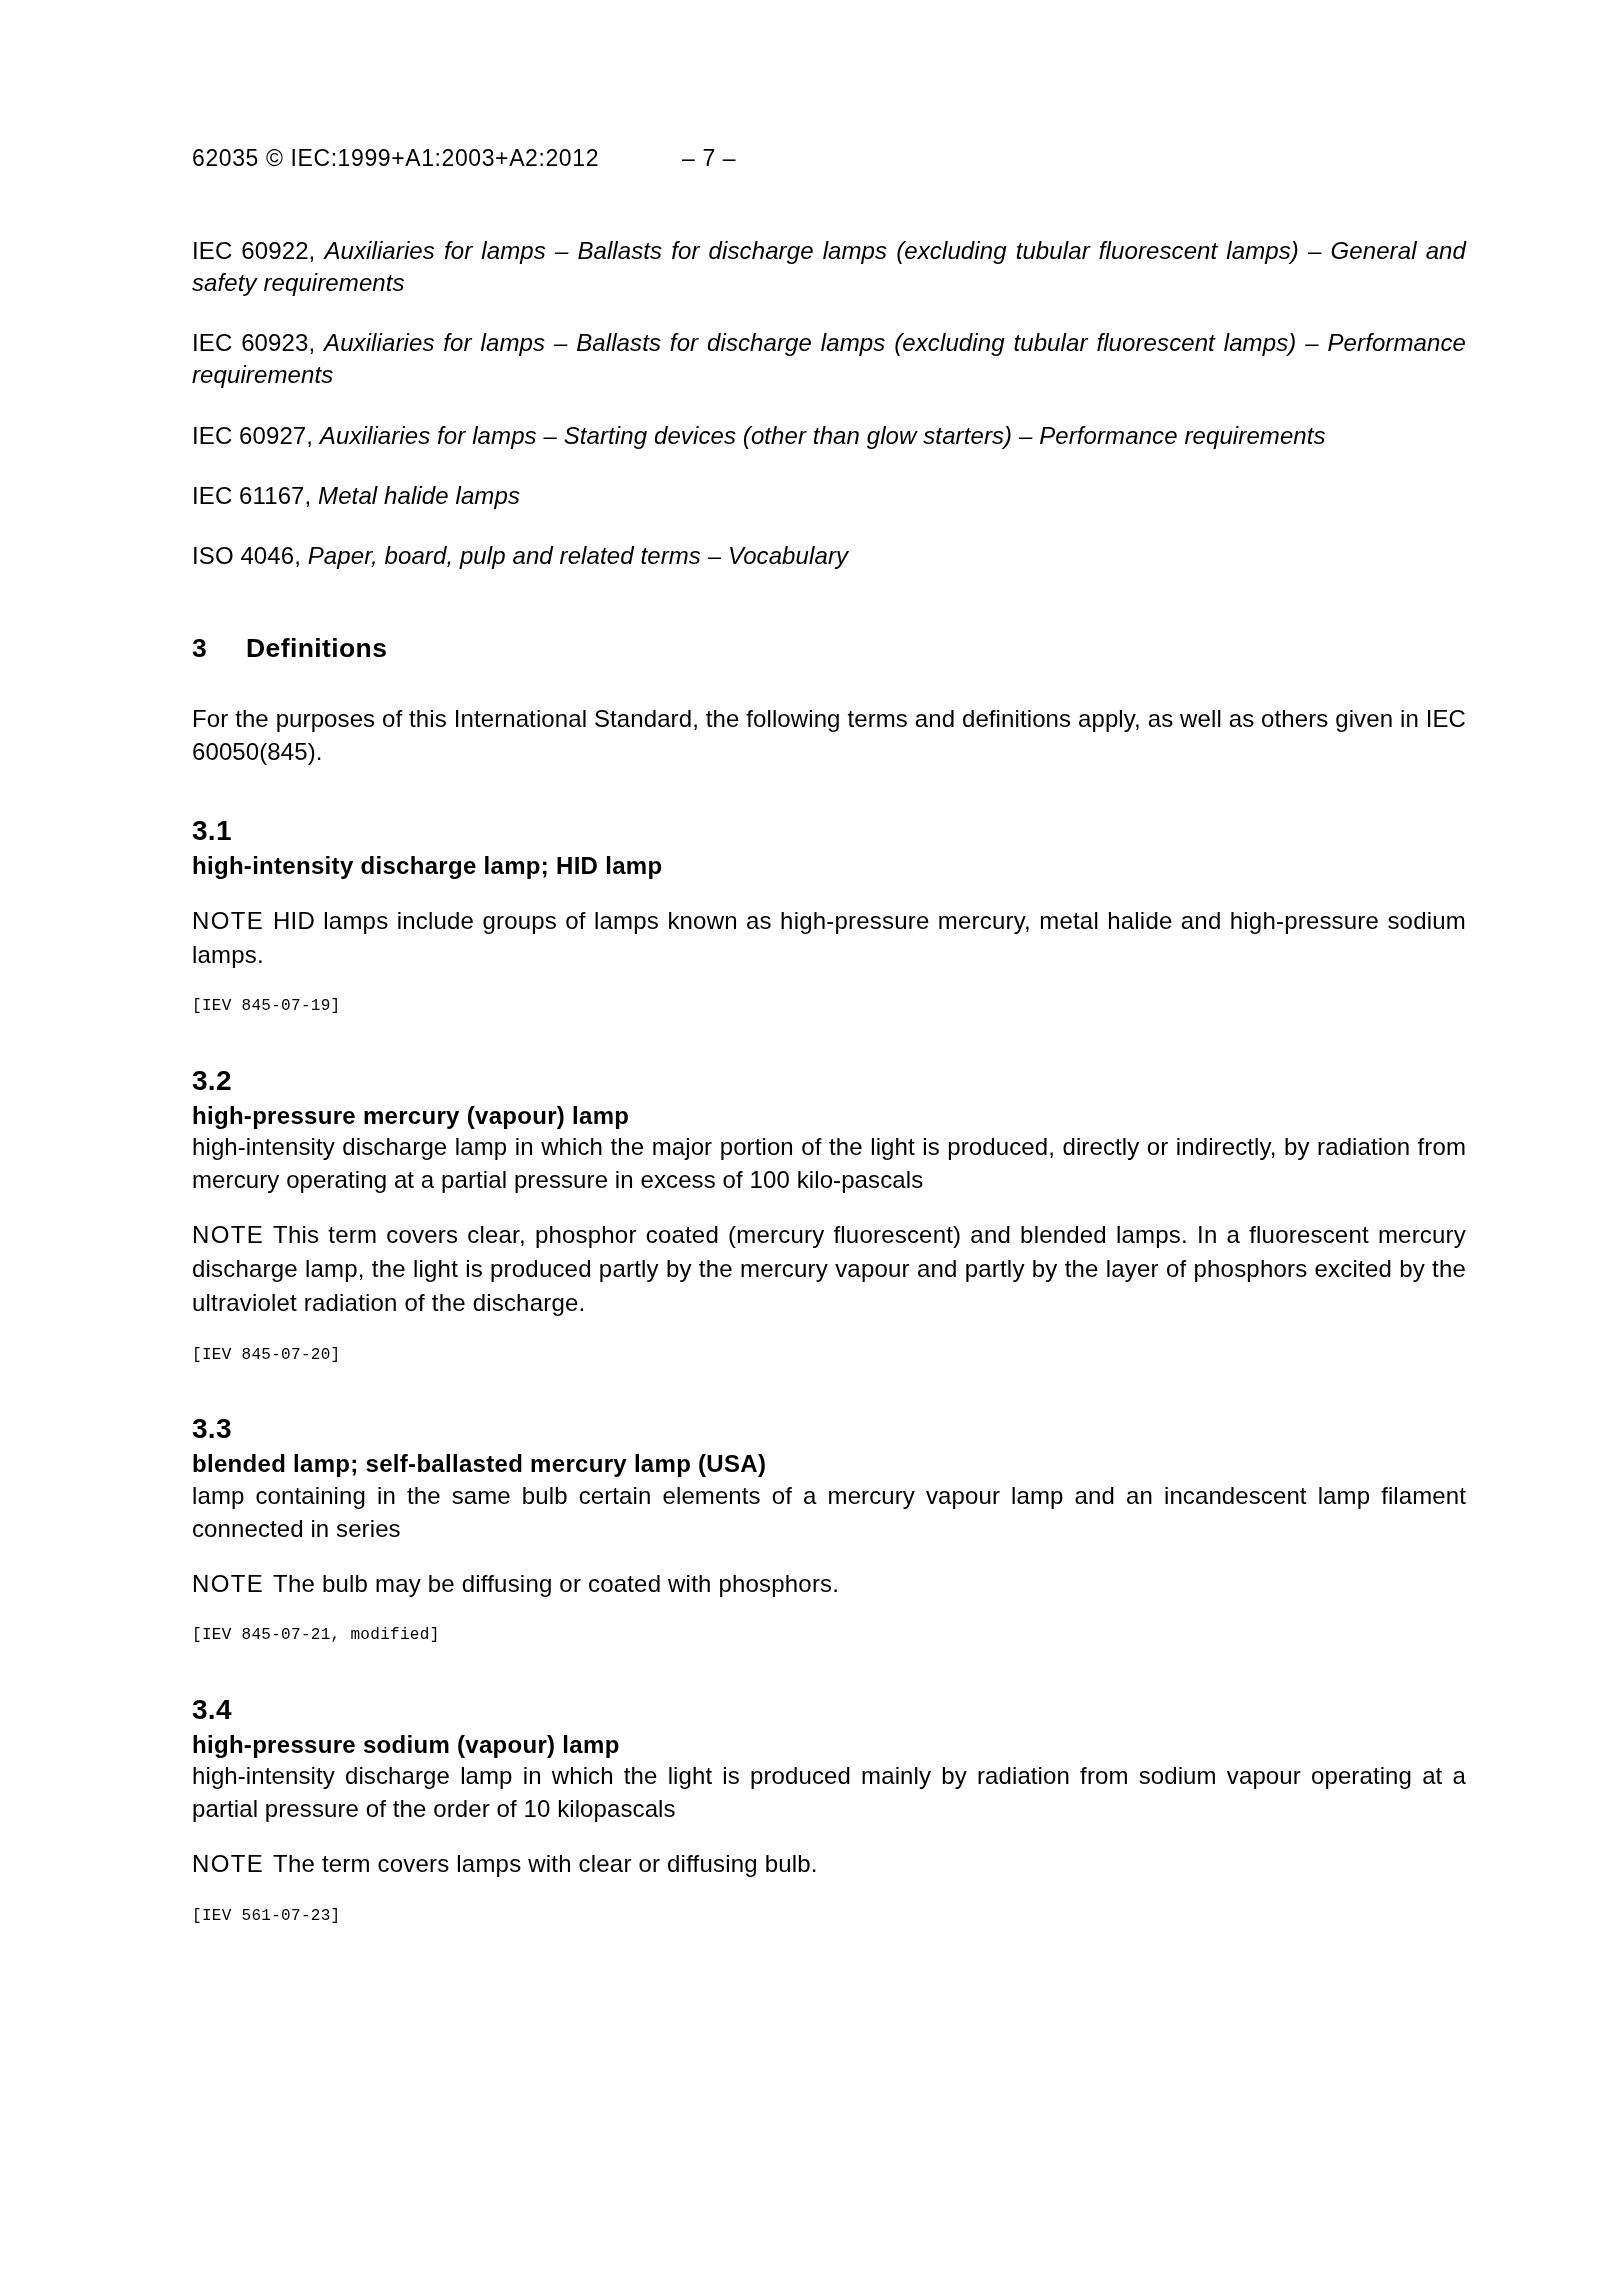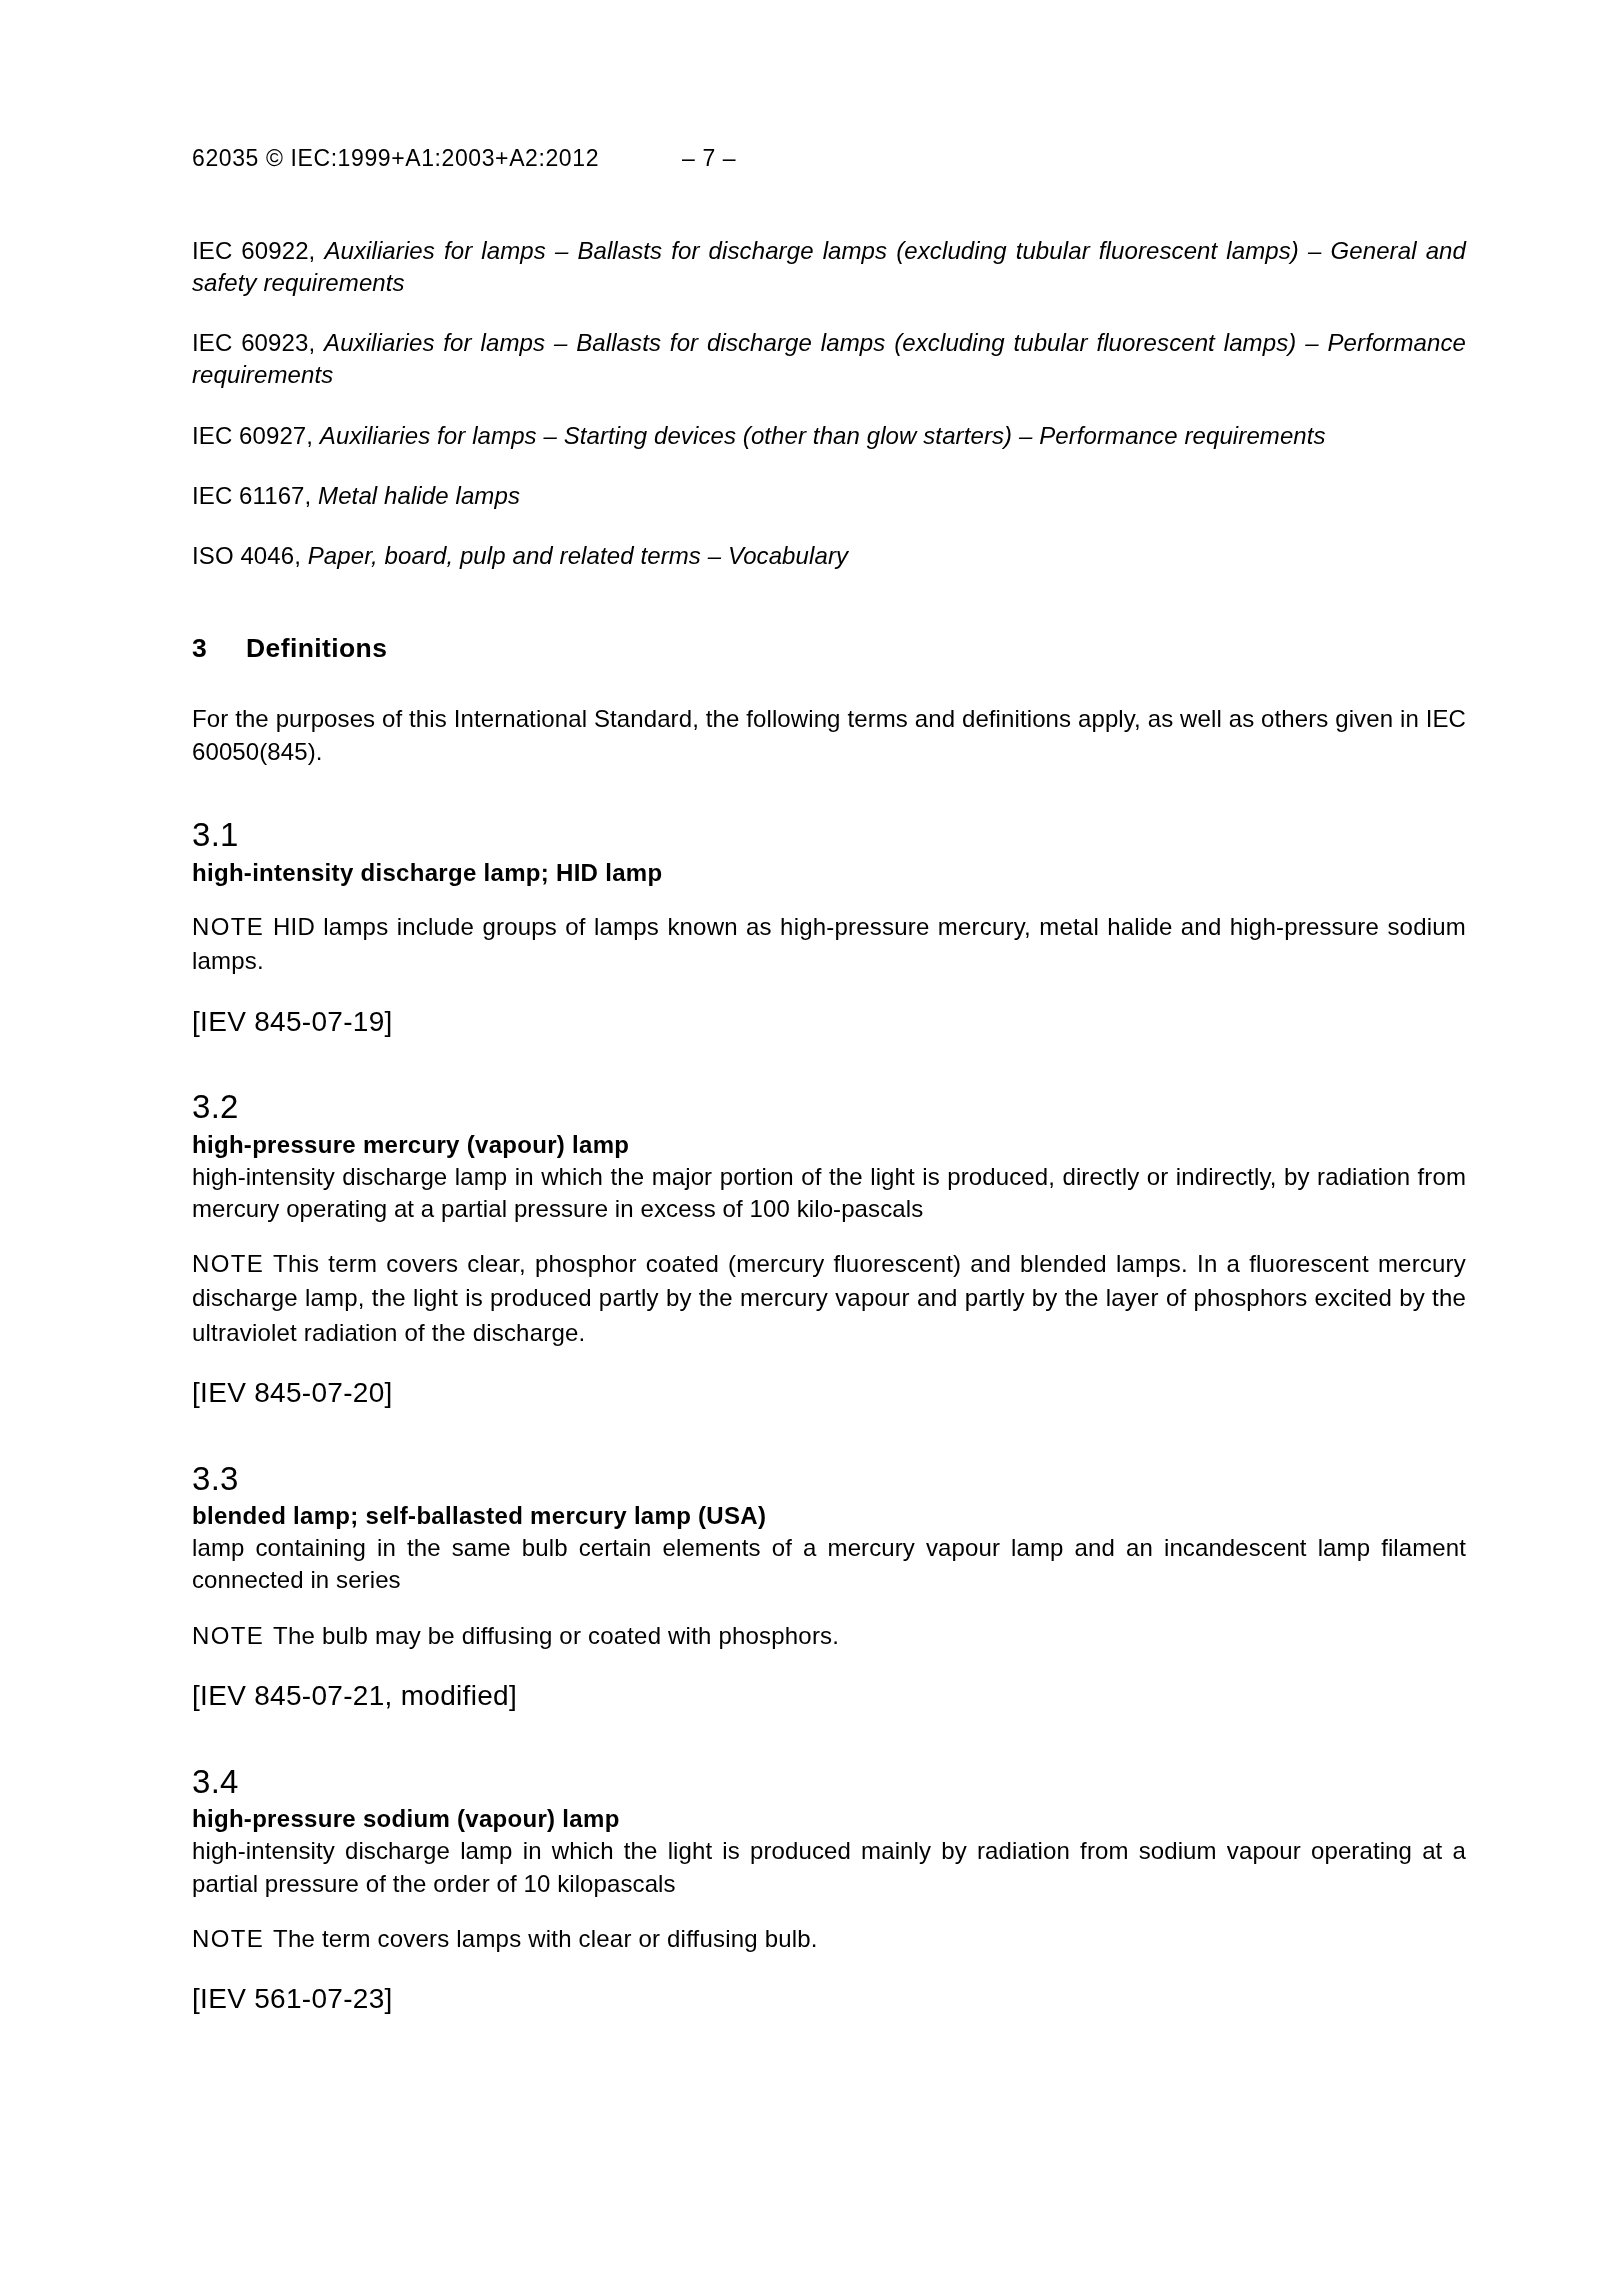--- a/index.html
+++ b/index.html
@@ -67,22 +67,22 @@
     font-size: 24px;
     line-height: 1.36;
     text-align: justify;
     margin: 0 0 0 0;
     letter-spacing: 0.1px;
   }
 
   
   .term-block { margin-top: 45px; }
   .term-num {
-    font-size: 33px;
-    font-weight: normal;
+    font-size: 28px;
+    font-weight: bold;
     line-height: 1.32;
     letter-spacing: 0.3px;
   }
   .term-name {
     font-size: 24px;
     font-weight: bold;
     line-height: 1.32;
     letter-spacing: 0.3px;
   }
   .term-def {
@@ -97,24 +97,25 @@
     line-height: 1.42;
     text-align: justify;
     letter-spacing: 0.2px;
     margin: 21.6px 0 0 0;
   }
   .note .note-label {
     letter-spacing: 1.4px;
     margin-right: 8.8px;
   }
   .iev {
-    font-size: 28px;
+    font-size: 16px;
     line-height: 1.34;
     letter-spacing: 0.3px;
     margin: 24.5px 0 0 0;
+    font-family: Liberation Mono, monospace;
   }
 </style>
 </head>
 <body>
 
 <div class="page">
   <div class="content">
 
     <div class="header-row">
       <span class="header-std">62035 © IEC:1999+A1:2003+A2:2012</span>

